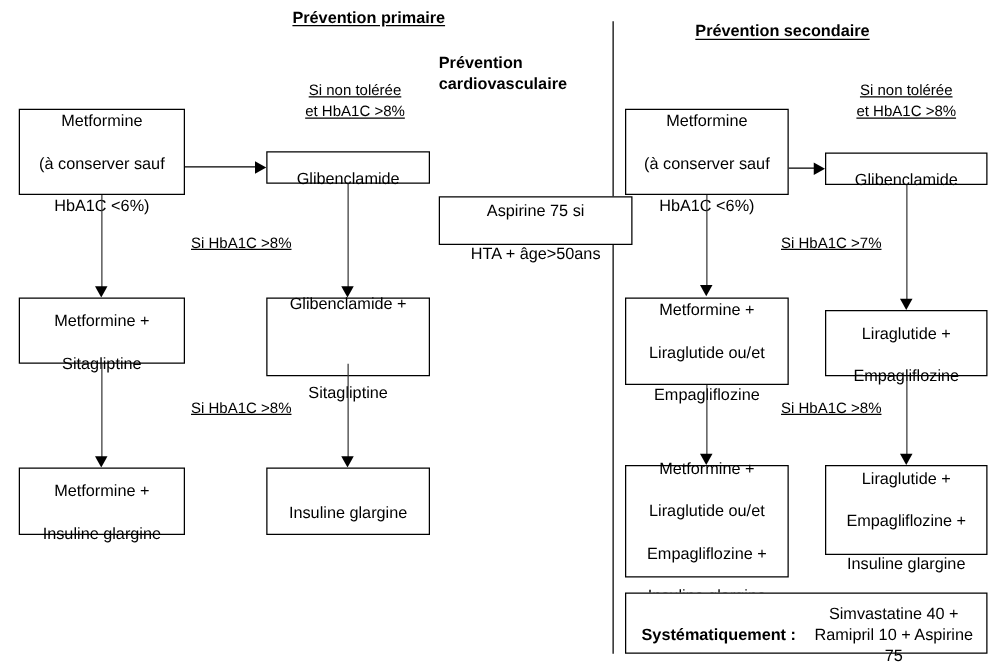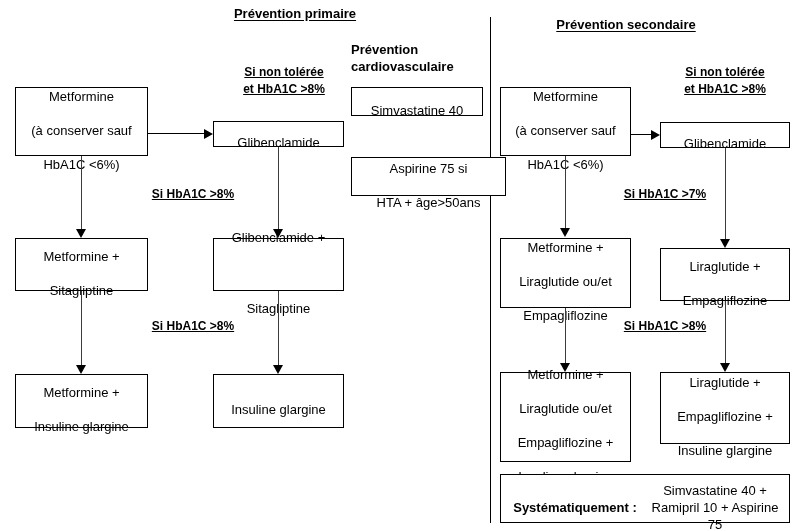--- a/index.html
+++ b/index.html
@@ -47,21 +47,20 @@
   }
   .box span { display: block; width: 100%; margin-top: 17px; }
   .box.bold-title { }
   .box .t1 { font-weight: bold; }
   .cond {
     position: absolute;
     font-size: 12px;
     text-align: center;
     line-height: 17px;
     white-space: nowrap;
-    font-weight: bold;
   }
   .cond .ln { display: block; text-decoration: underline; text-underline-offset: 1px; }
   .vline {
     position: absolute;
     width: 0;
     border-left: 1.3px solid #3b3b3b;
   }
   .hline {
     position: absolute;
     height: 0;
@@ -113,44 +112,41 @@
 
   <div class="cond" style="left:218px; top:64px; width:132px;">
     <span class="ln">Si non tolérée</span>
     <span class="ln">et HbA1C &gt;8%</span>
   </div>
 
   <div class="box" style="left:213px; top:121px; width:131px; height:26px;">
     <span>Glibenclamide</span>
   </div>
 
-  <div class="box" style="left:351px; top:87px; width:132px; height:29px;">
-    <span>Simvastatine 40</span>
-  </div>
   <div class="box" style="left:351px; top:157px; width:155px; height:39px; flex-direction:column;">
     <span>Aspirine 75 si</span>
     <span>HTA + âge&gt;50ans</span>
   </div>
 
   <div class="vline" style="left:81px; top:156px; height:74px;"></div>
   <div class="arr-down" style="left:76px; top:229px;"></div>
 
   <div class="cond" style="left:128px; top:186px; width:130px;">
     <span class="ln">Si HbA1C &gt;8%</span>
   </div>
 
   <div class="vline" style="left:278px; top:147px; height:83px;"></div>
   <div class="arr-down" style="left:273px; top:229px;"></div>
 
   <div class="box" style="left:15px; top:238px; width:133px; height:53px; flex-direction:column;">
     <span>Metformine +</span>
     <span>Sitagliptine</span>
   </div>
 
-  <div class="box" style="left:213px; top:238px; width:131px; height:53px; flex-direction:column;gap:37px;">
+  <div class="box" style="left:213px; top:238px; width:131px; height:63px; flex-direction:column;gap:37px;">
     <span>Glibenclamide +</span>
     <span>Sitagliptine</span>
   </div>
 
   <div class="vline" style="left:81px; top:291px; height:75px;"></div>
   <div class="arr-down" style="left:76px; top:365px;"></div>
 
   <div class="cond" style="left:128px; top:318px; width:130px;">
     <span class="ln">Si HbA1C &gt;8%</span>
   </div>

